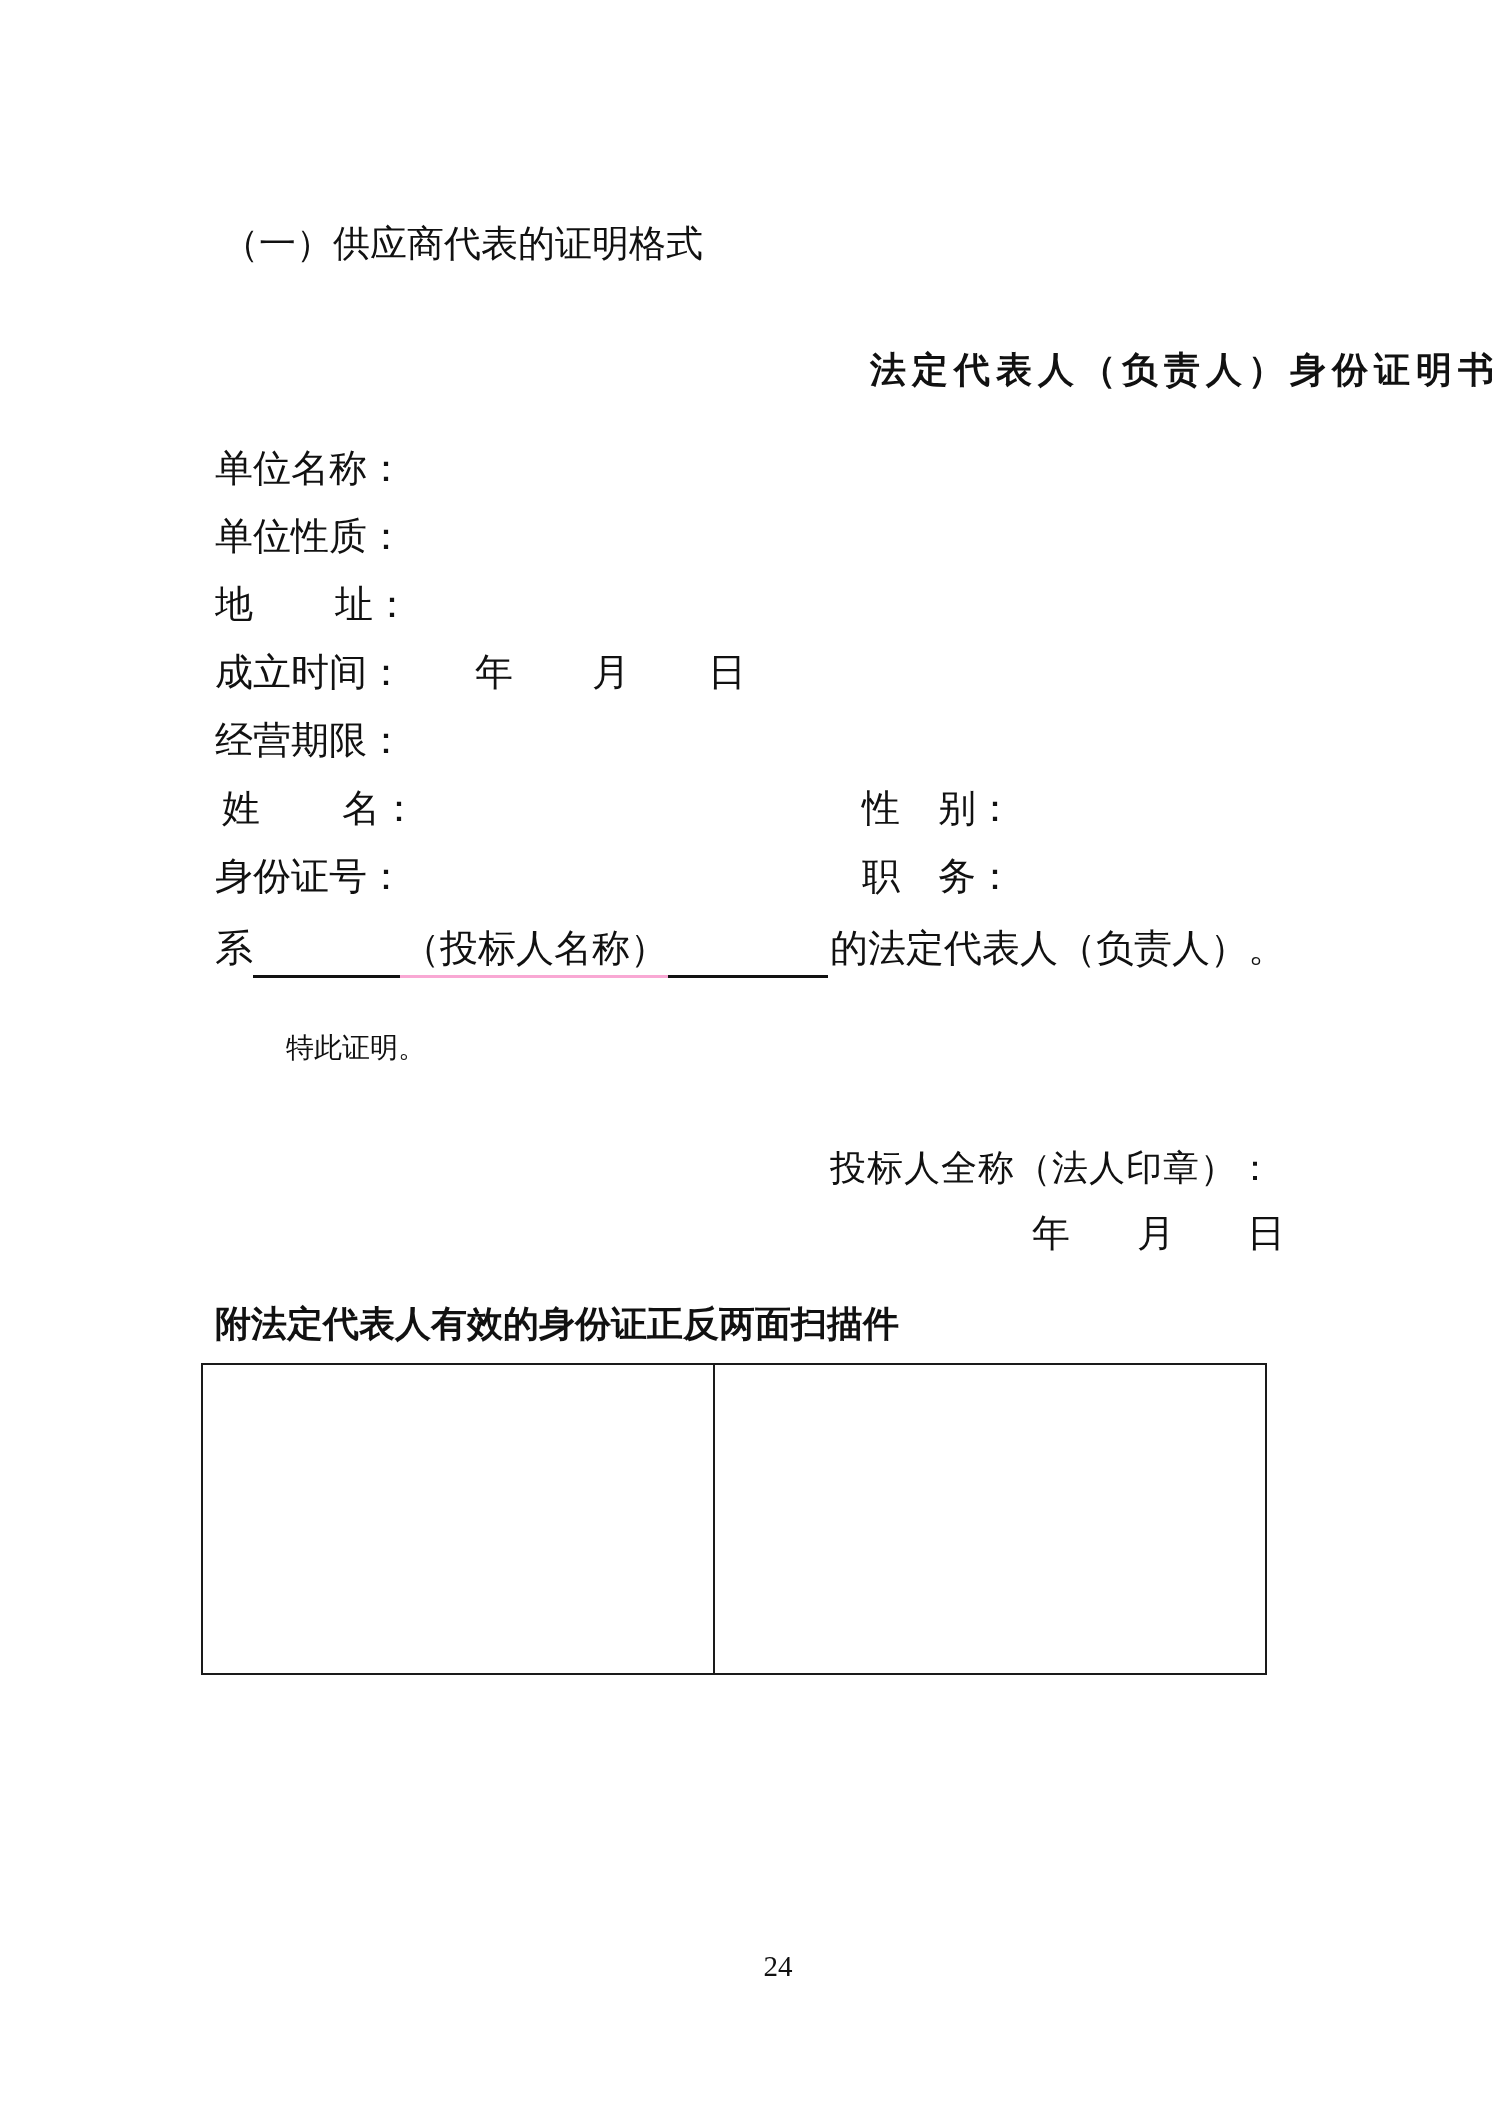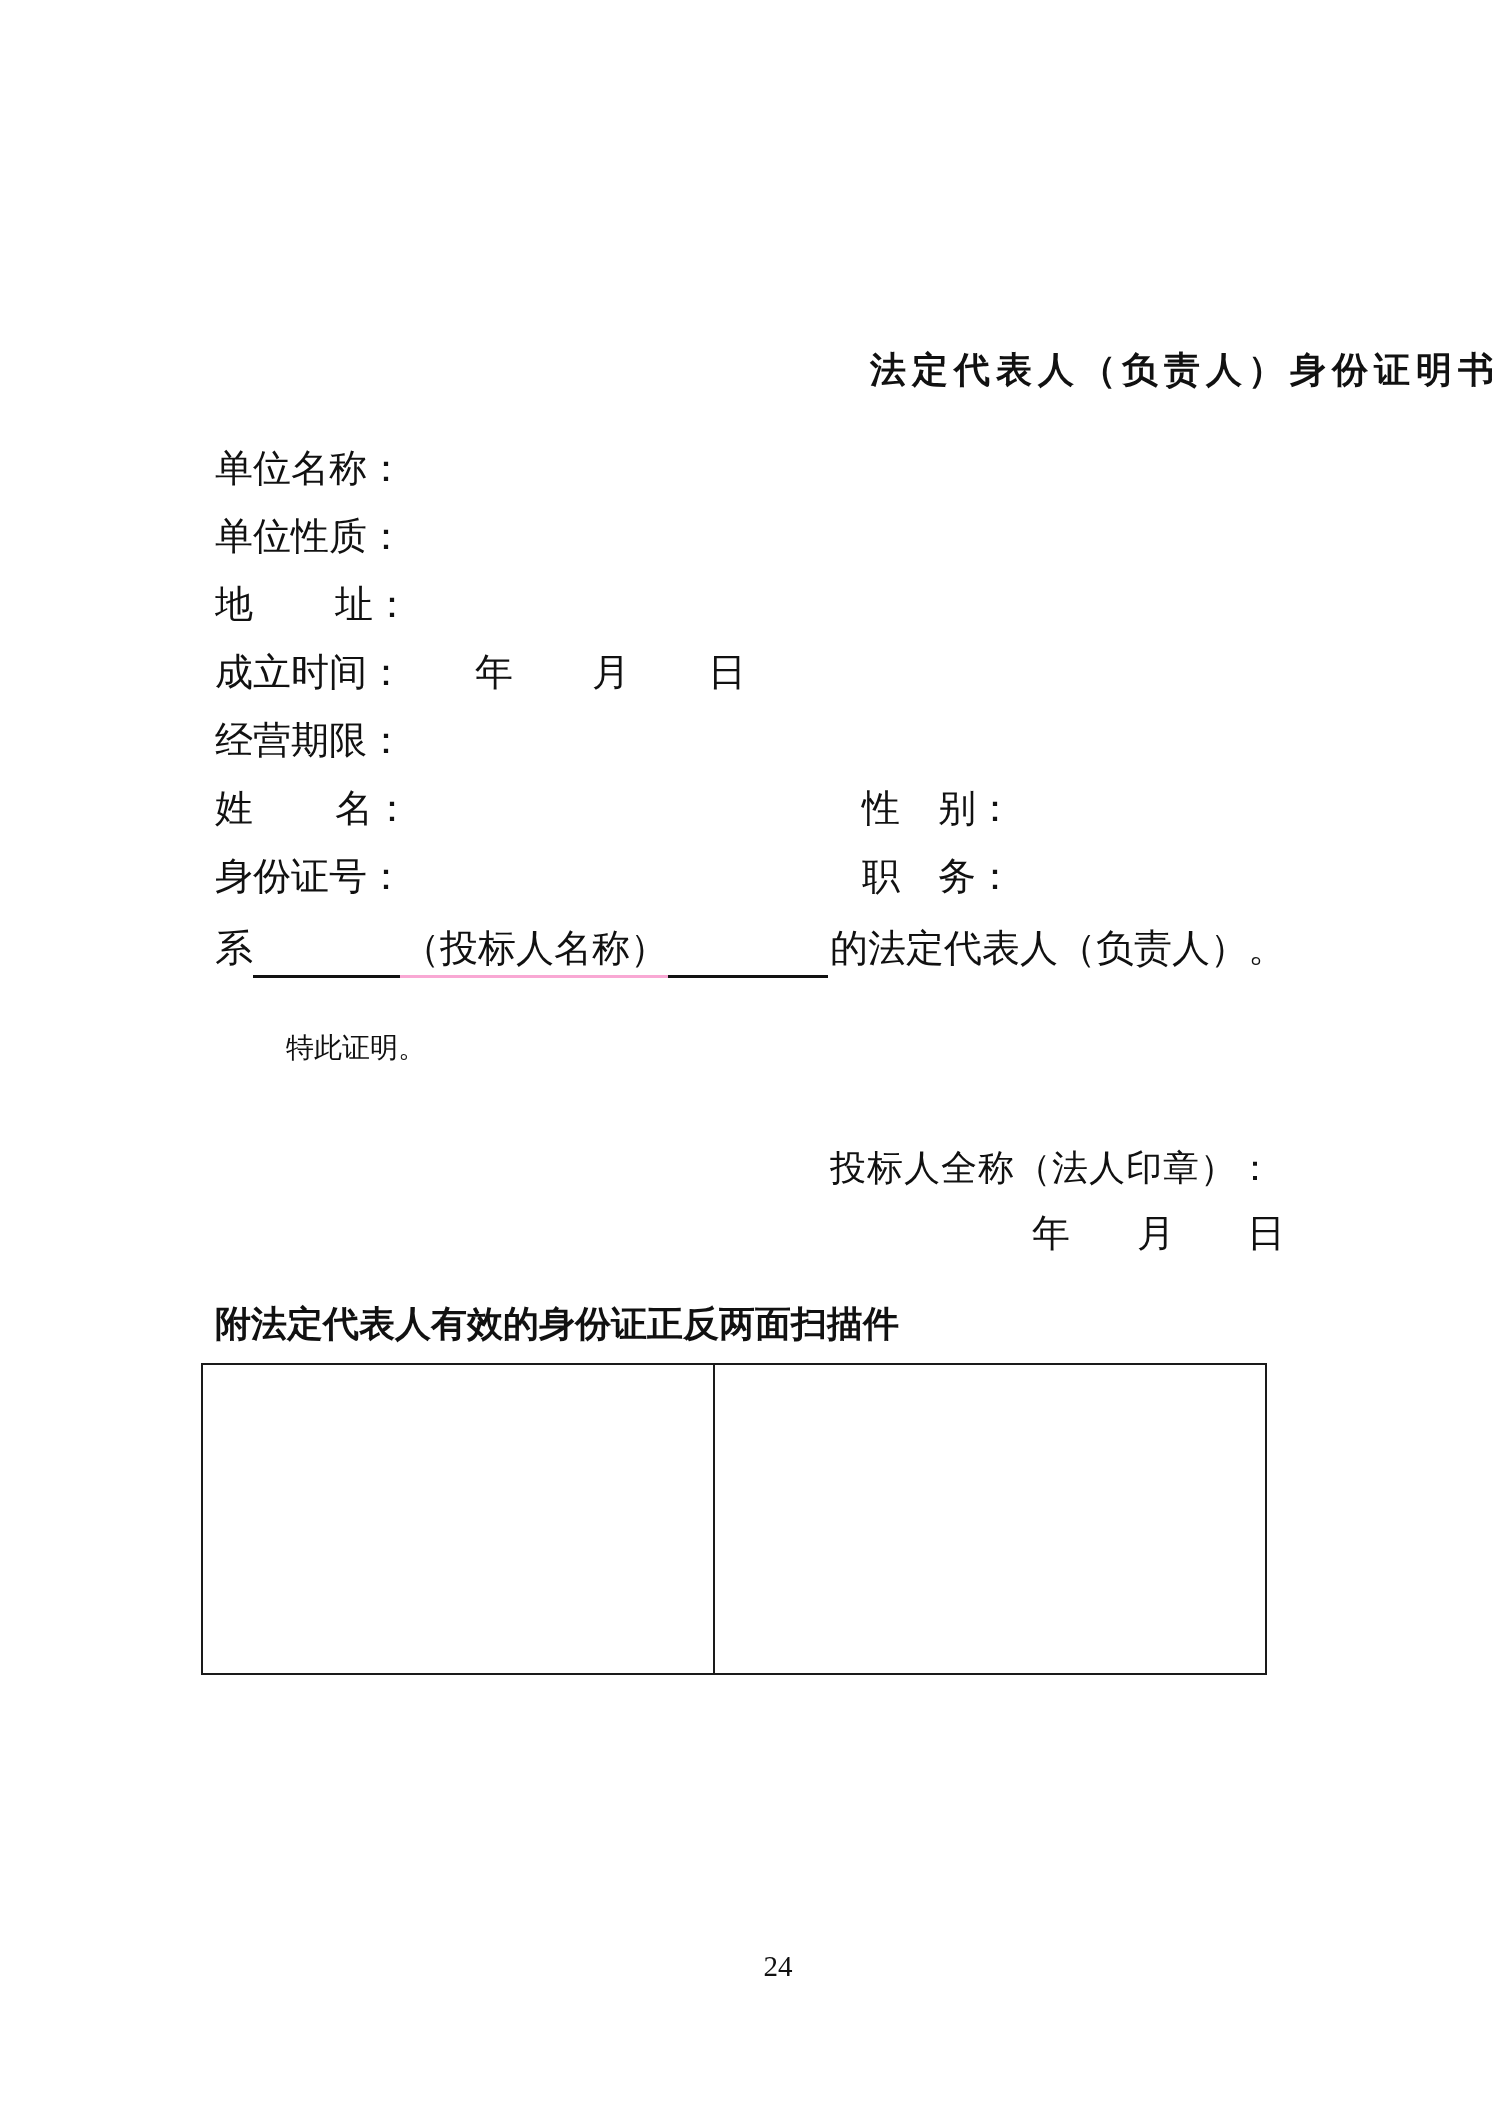--- a/index.html
+++ b/index.html
@@ -77,20 +77,21 @@
     left: 0; top: 1949px; width: 1500px;
     text-align: center;
     font-size: 29px; line-height: 34px; padding-left: 28px;
   }
 </style>
 </head>
 <body>
 
 <div class="page">
 
+  <div class="abs section-heading">（一）供应商代表的证明格式</div>
 
   <div class="abs doc-title">法定代表人（负责人）身份证明书</div>
 
   <div class="abs form-line" style="top:444px">
     <span>单位名称：</span>
   </div>
 
   <div class="abs form-line" style="top:512px">
     <span>单位性质：</span>
   </div>
@@ -104,21 +105,21 @@
     <span class="date-part" style="left:475px">年</span>
     <span class="date-part" style="left:592px">月</span>
     <span class="date-part" style="left:708px">日</span>
   </div>
 
   <div class="abs form-line" style="top:716px">
     <span>经营期限：</span>
   </div>
 
   <div class="abs form-line" style="top:784px; left:0; width:1500px">
-    <span style="position:absolute; left:215px"><span>姓</span><span class="gap2">名：</span></span>
+    <span style="position:absolute; left:222px"><span>姓</span><span class="gap2">名：</span></span>
     <span class="right-label" style="left:862px"><span>性</span><span class="gap1">别：</span></span>
   </div>
 
   <div class="abs form-line" style="top:852px; left:0; width:1500px">
     <span style="position:absolute; left:215px">身份证号：</span>
     <span class="right-label" style="left:862px"><span>职</span><span class="gap1">务：</span></span>
   </div>
 
   <div class="abs xi-line">
     <span class="seg xi-char">系</span>

